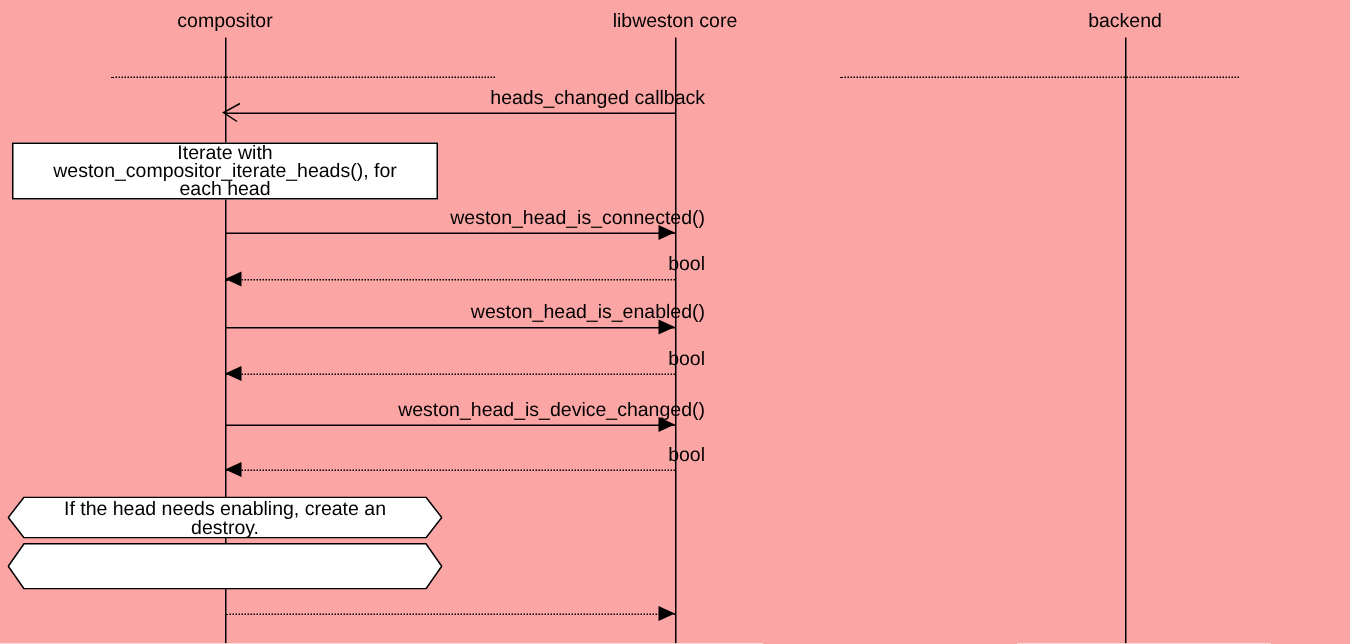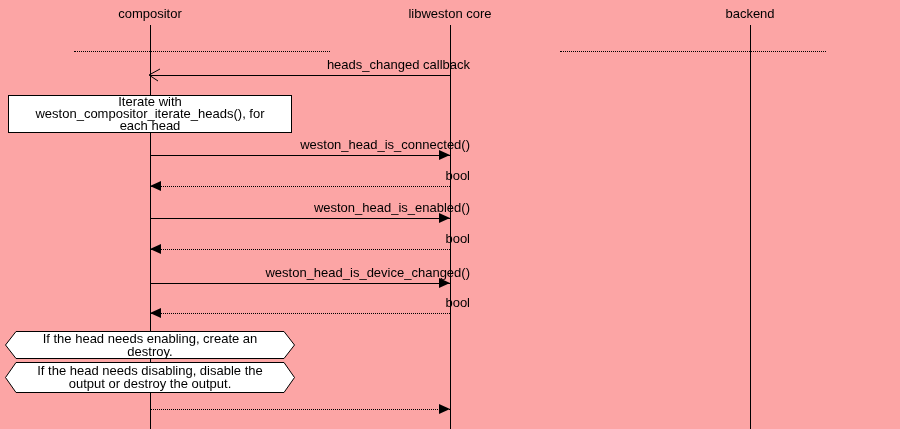--- a/index.html
+++ b/index.html
@@ -118,19 +118,15 @@
     <div class="hex-text">
       <div>If the head needs enabling, create an</div>
       <div>destroy.</div>
     </div>
   </div>
 
   <div class="hex" id="hex2">
     <svg width="290" height="31">
       <polygon points="0.5,15.5 11,0.5 279,0.5 289.5,15.5 279,30.5 11,30.5" fill="#ffffff" stroke="#000000" stroke-width="1"></polygon>
     </svg>
-    <div class="hex-text">
-      <div>If the head needs disabling, disable the</div>
-      <div>output or destroy the output.</div>
-    </div>
   </div>
 
 </div>
 
 </body></html>

